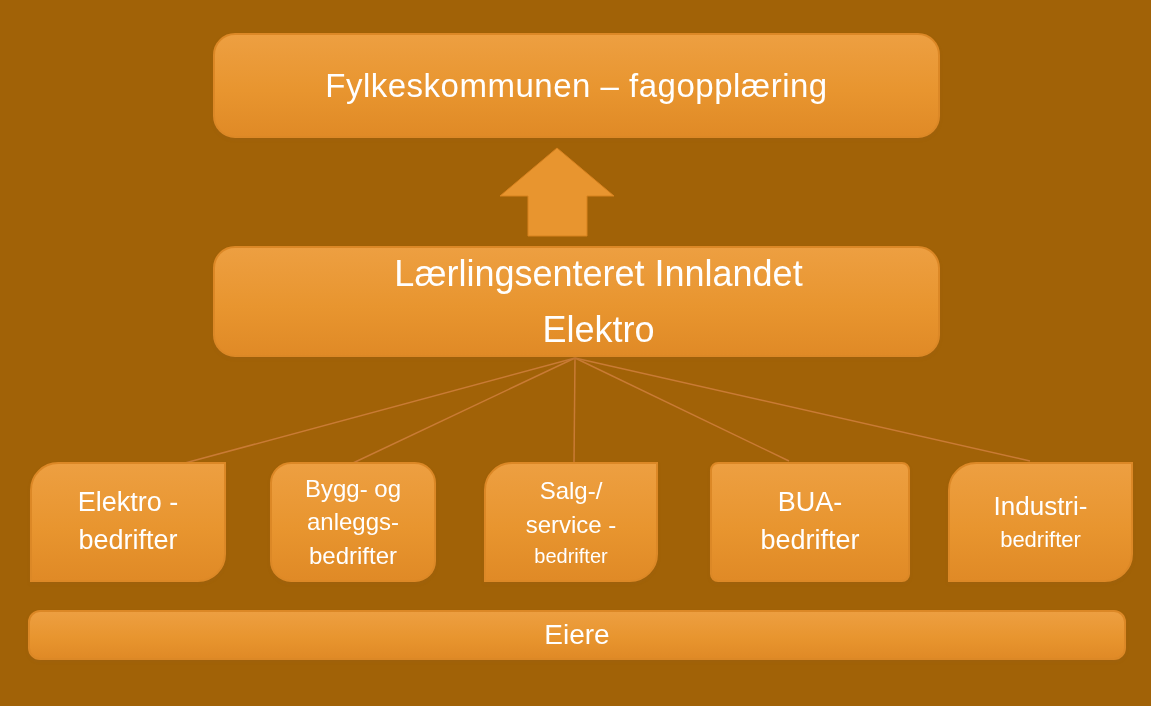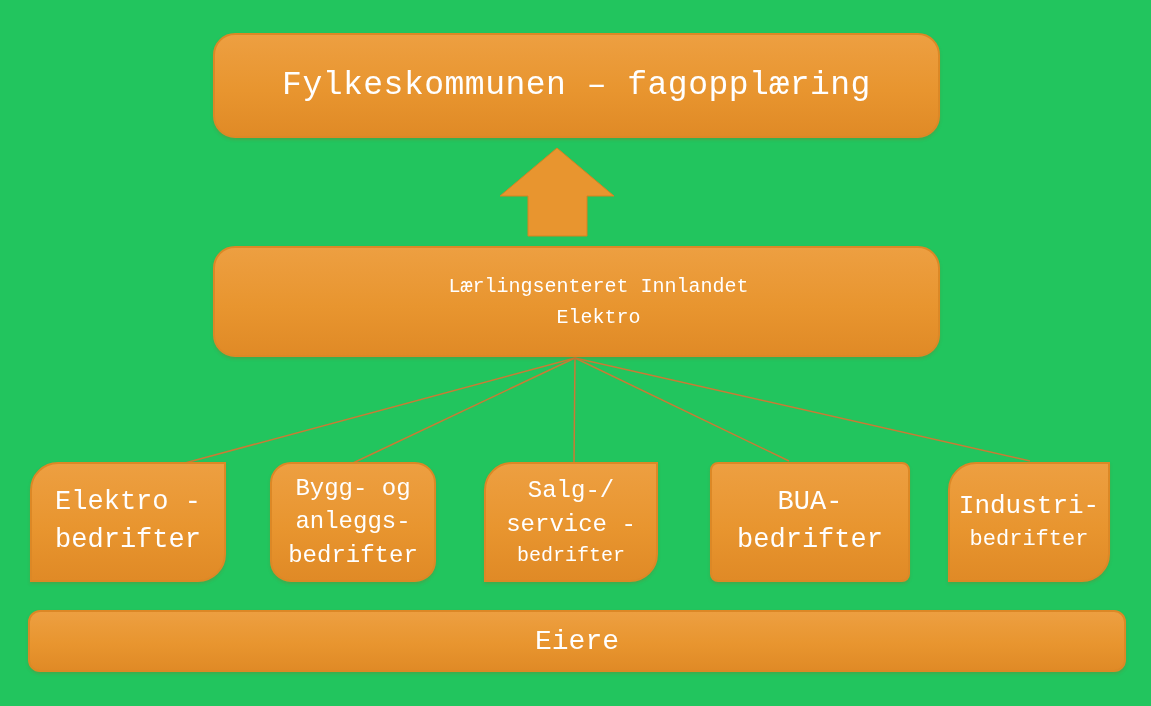--- a/index.html
+++ b/index.html
@@ -4,22 +4,22 @@
 <style>
   html, body {
     margin: 0;
     padding: 0;
     background: #ffffff;
   }
   .canvas {
     position: relative;
     width: 1151px;
     height: 706px;
-    background: #22c55e;
-    font-family: Liberation Mono, monospace;
+    background: #a16207;
+    font-family: Liberation Sans, sans-serif;
     overflow: hidden;
   }
   .overlay {
     position: absolute;
     left: 0;
     top: 0;
     width: 1151px;
     height: 706px;
     z-index: 0;
   }
@@ -48,41 +48,41 @@
     left: 213px; top: 33px;
     width: 727px; height: 105px;
     border-radius: 22px;
     font-size: 33px;
     letter-spacing: 0.5px;
   }
   .styret-box {
     left: 213px; top: 246px;
     width: 727px; height: 111px;
     border-radius: 22px;
-    font-size: 20px;
+    font-size: 36px;
     line-height: 1.55;
     padding-left: 44px;
   }
   .company-box {
     top: 462px;
     height: 120px;
     border-radius: 28px 0 28px 0;
     line-height: 1.4;
   }
   .company-box .line { display: block; }
   .b1 { left: 30px;  width: 196px; font-size: 27px; }
   .b2 { left: 270px; width: 166px; font-size: 24px; border-radius: 21px; }
   .b3 { left: 484px; width: 174px; font-size: 24px; }
   .b4 { left: 710px; width: 200px; font-size: 27px; border-radius: 8px; }
-  .b5 { left: 948px; width: 162px; font-size: 26px; }
+  .b5 { left: 948px; width: 185px; font-size: 26px; }
   .b3 .sm { font-size: 20px; }
   .b5 .sm { font-size: 22px; }
   .eiere-box {
     left: 28px; top: 610px;
-    width: 1098px; height: 62px;
+    width: 1098px; height: 50px;
     border-radius: 12px;
     font-size: 28px;
   }
 </style>
 </head>
 <body>
 
 <div class="canvas">
 
   <svg class="overlay" viewBox="0 0 1151 706" xmlns="http://www.w3.org/2000/svg">

